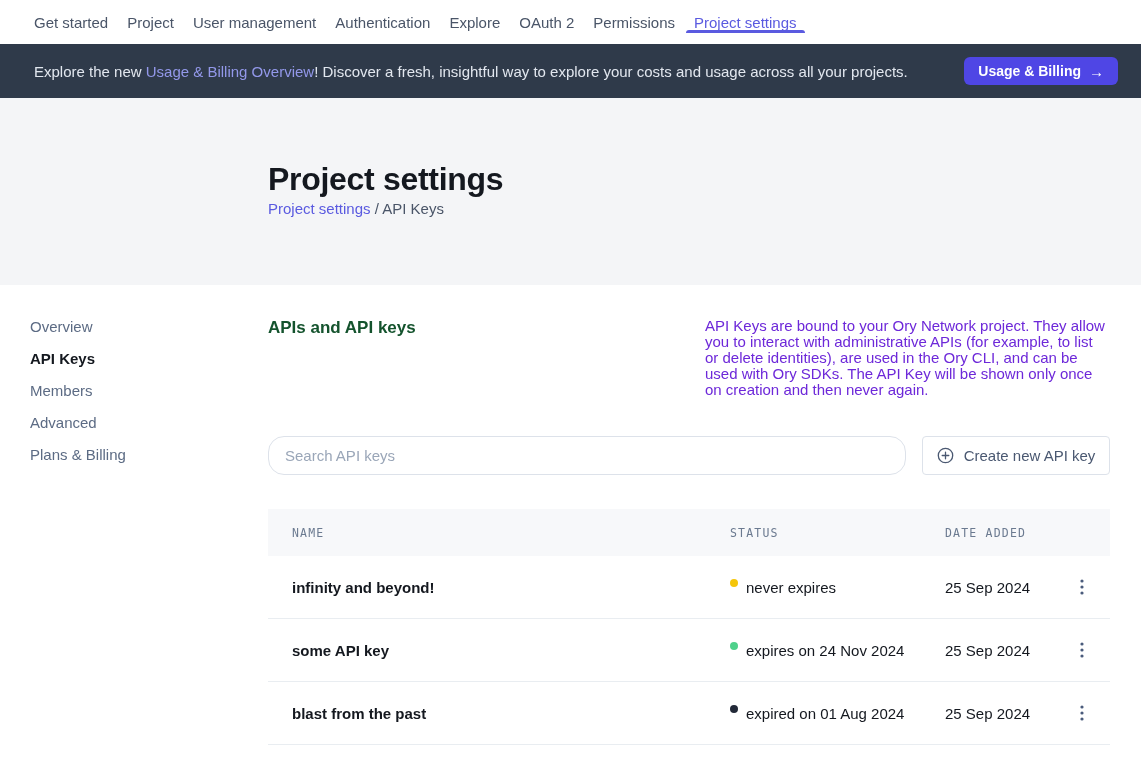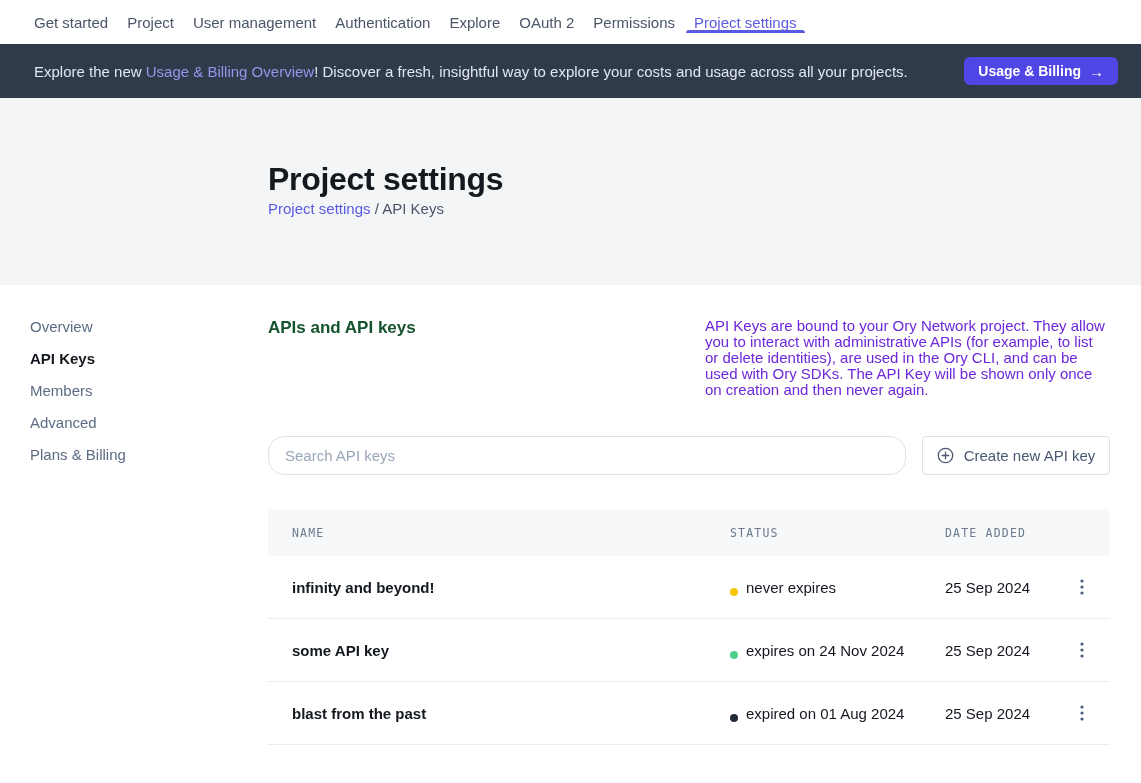--- a/index.html
+++ b/index.html
@@ -59,21 +59,21 @@
 
   
   .table { margin-top:34px; }
   .t-grid { display:grid; grid-template-columns:438px 215px 108px 57px;
     align-items:center; padding-left:24px; }
   .t-head { height:47px; background:#f7f8fa; }
   .t-head .th { font-family:"DejaVu Sans Mono", monospace; font-size:11.5px;
     letter-spacing:1.2px; color:#6b7a90; font-weight:400; }
   .t-row { height:63px; border-bottom:1px solid #e9edf1; background:#fff; }
   .cell-name { font-size:15px; font-weight:700; color:#14181f; }
-  .cell-status { display:flex; align-items:flex-end; gap:8px; font-size:15px; color:#14181f; }
+  .cell-status { display:flex; align-items:flex-start; gap:8px; font-size:15px; color:#14181f; }
   .dot { width:8px; height:8px; border-radius:50%; flex:none; }
   .cell-date { font-size:15px; color:#14181f; }
   .cell-actions { display:flex; justify-content:center; }
   .kebab { width:24px; height:24px; display:flex; align-items:center;
     justify-content:center; cursor:pointer; background:none; border:none; }
 </style>
 </head>
 <body>
 
 <nav class="topnav">

